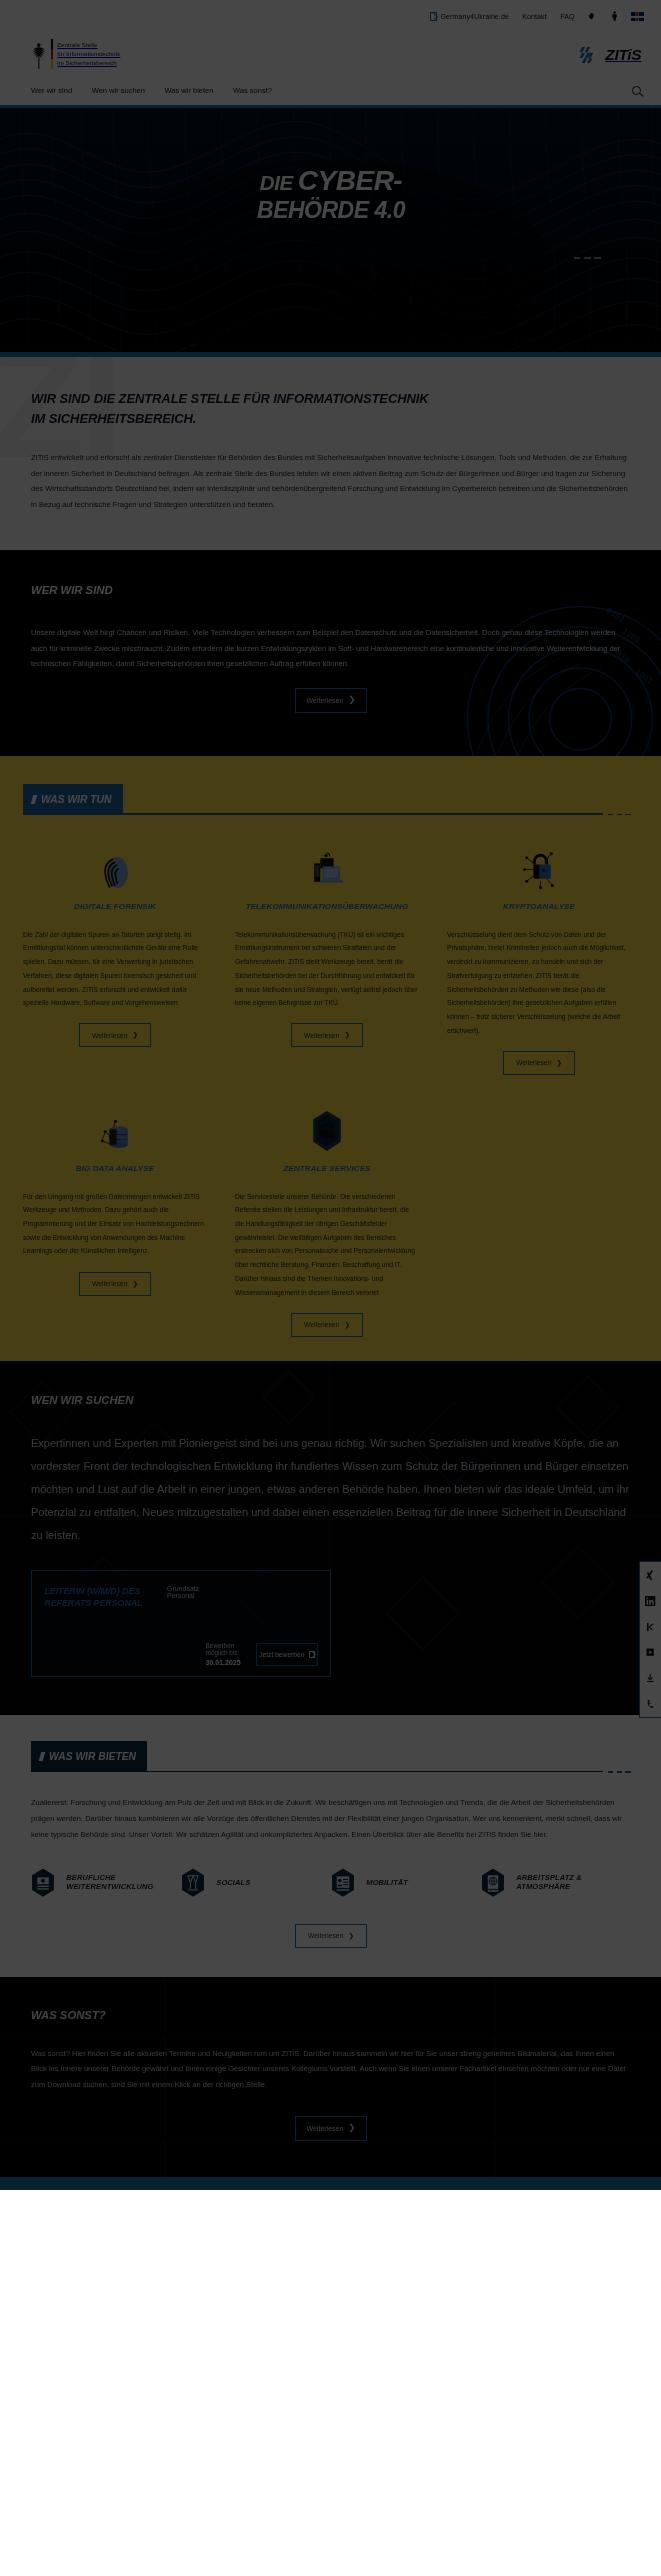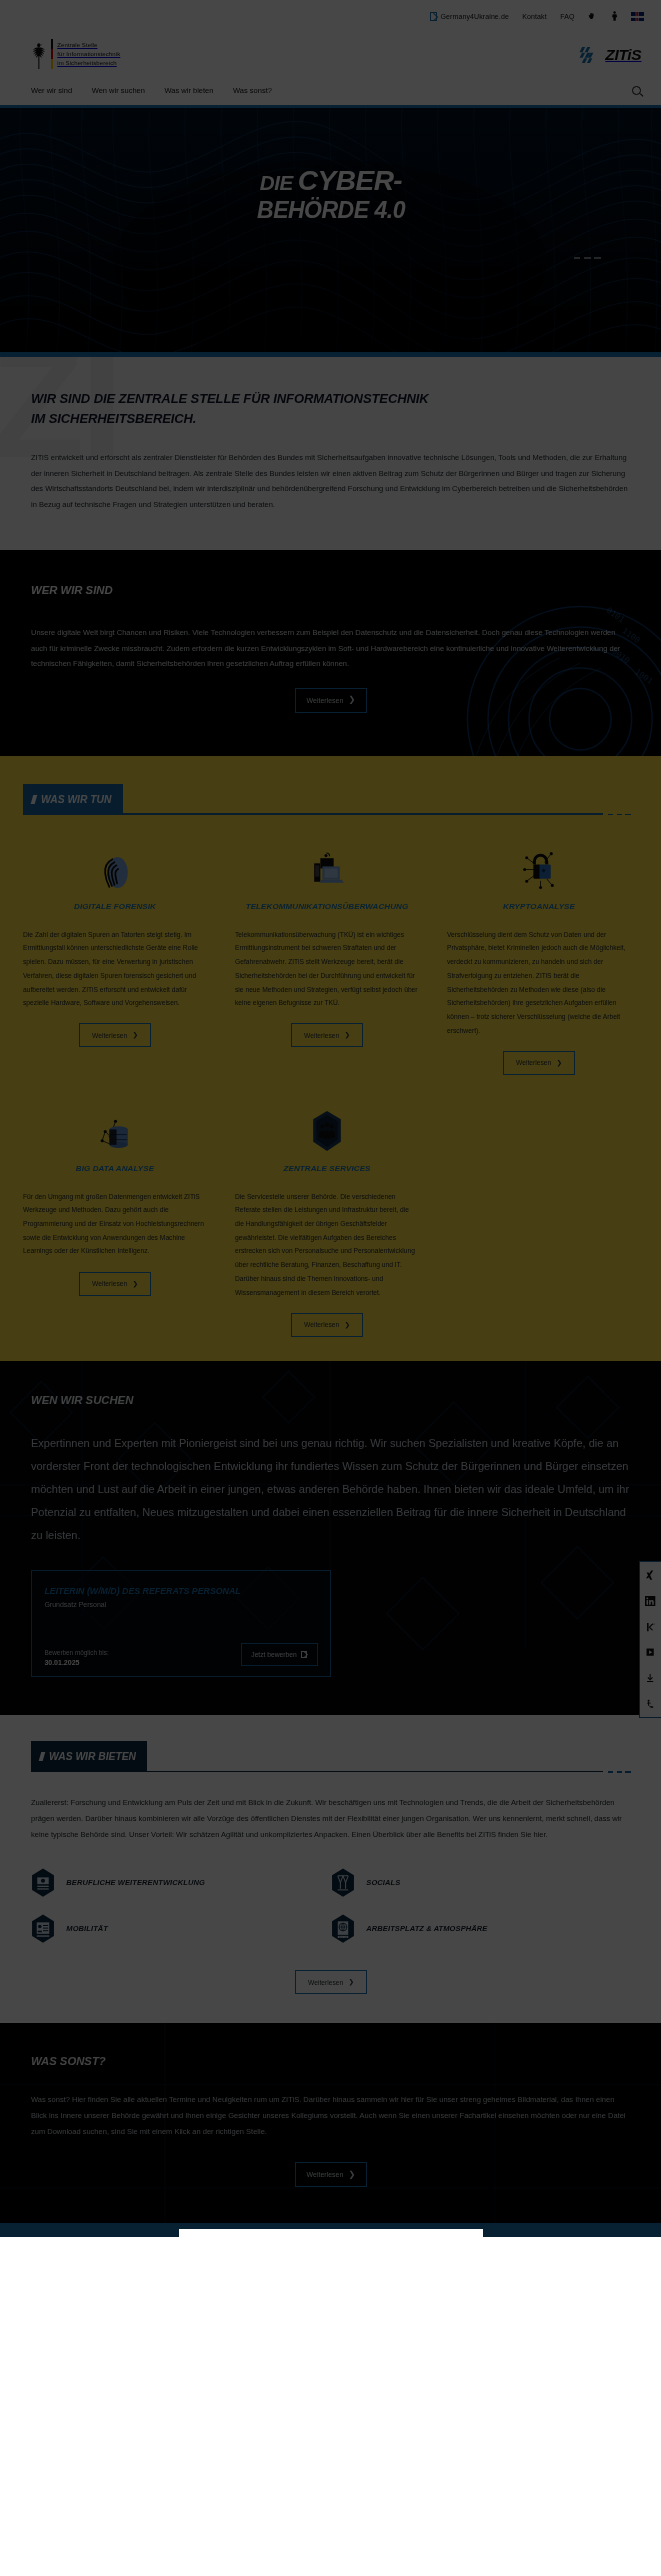--- a/index.html
+++ b/index.html
@@ -298,21 +298,21 @@
   }
   .suchen-bg { position:absolute; inset:0; opacity:.55; }
   .suchen-inner { position:relative; }
   .suchen .sec-title-plain { color:#e8ebee; margin-bottom: 26px; }
   .suchen p { font-size: 11px; line-height: 2.1; color: #c9ced3; max-width: 603px; margin-bottom: 23px; }
   .job-grid { display:grid; grid-template-columns: 1fr 1fr; gap: 0; }
   .job-card {
     border: 0.5px solid #1b6aa3;
     padding: 13.4px 12.4px 10.3px 12.4px;
     min-height: 107px;
-    display:flex; flex-direction:column;
+    display:flex; flex-direction:row;
     background: rgba(8,12,18,.45);
   }
   .job-card + .job-card { border-left: none; }
   .job-card h4 {
     color: #1b78b8;
     font-style: italic; font-weight: bold;
     font-size: 8.8px; line-height: 1.45;
     margin-bottom: 4.1px;
   }
   .job-card .dept { font-size: 7px; color: #cdd3d8; margin-bottom: 5.2px; }
@@ -327,21 +327,21 @@
     background: transparent; cursor:pointer; text-decoration:none;
   }
   .ext-sm { width:6.2px; height:6.7px; border:0.8px solid currentColor; position:relative; display:inline-block; }
   .ext-sm::after { content:""; position:absolute; width:3.6px; height:3.6px; border-top:0.8px solid currentColor; border-right:0.8px solid currentColor; transform:rotate(45deg); top:0; right:-0.5px;}
 
   
   .bieten { background:#fff; padding: 26px 31px 29px 31px; }
   .bieten .sec-head-label { background:#0d2c42; }
   .bieten .sec-head-rule { background:#0d2c42; }
   .bieten p.lead { font-size: 7.5px; line-height:2.1; color:#23282c; margin: 23px 0 25px 0; }
-  .benefit-grid { display:grid; grid-template-columns: 1fr 1fr; gap: 17.5px 0; }
+  .benefit-grid { display:grid; grid-template-columns: 1fr 1fr 1fr 1fr; gap: 17.5px 0; }
   .benefit { display:flex; align-items:center; gap: 11.3px; }
   .hexbadge { width:24px; height:29px; flex:0 0 auto; }
   .benefit span.label {
     font-style: italic; font-weight: bold; font-size: 7.5px;
     color:#14202b; letter-spacing:0.1px;
   }
   .bieten .btn-wrap { text-align:center; margin-top: 27px; }
 
   
   .sonst { background:#000; color:#fff; padding: 32px 31px 36px 31px; position:relative; overflow:hidden; }

